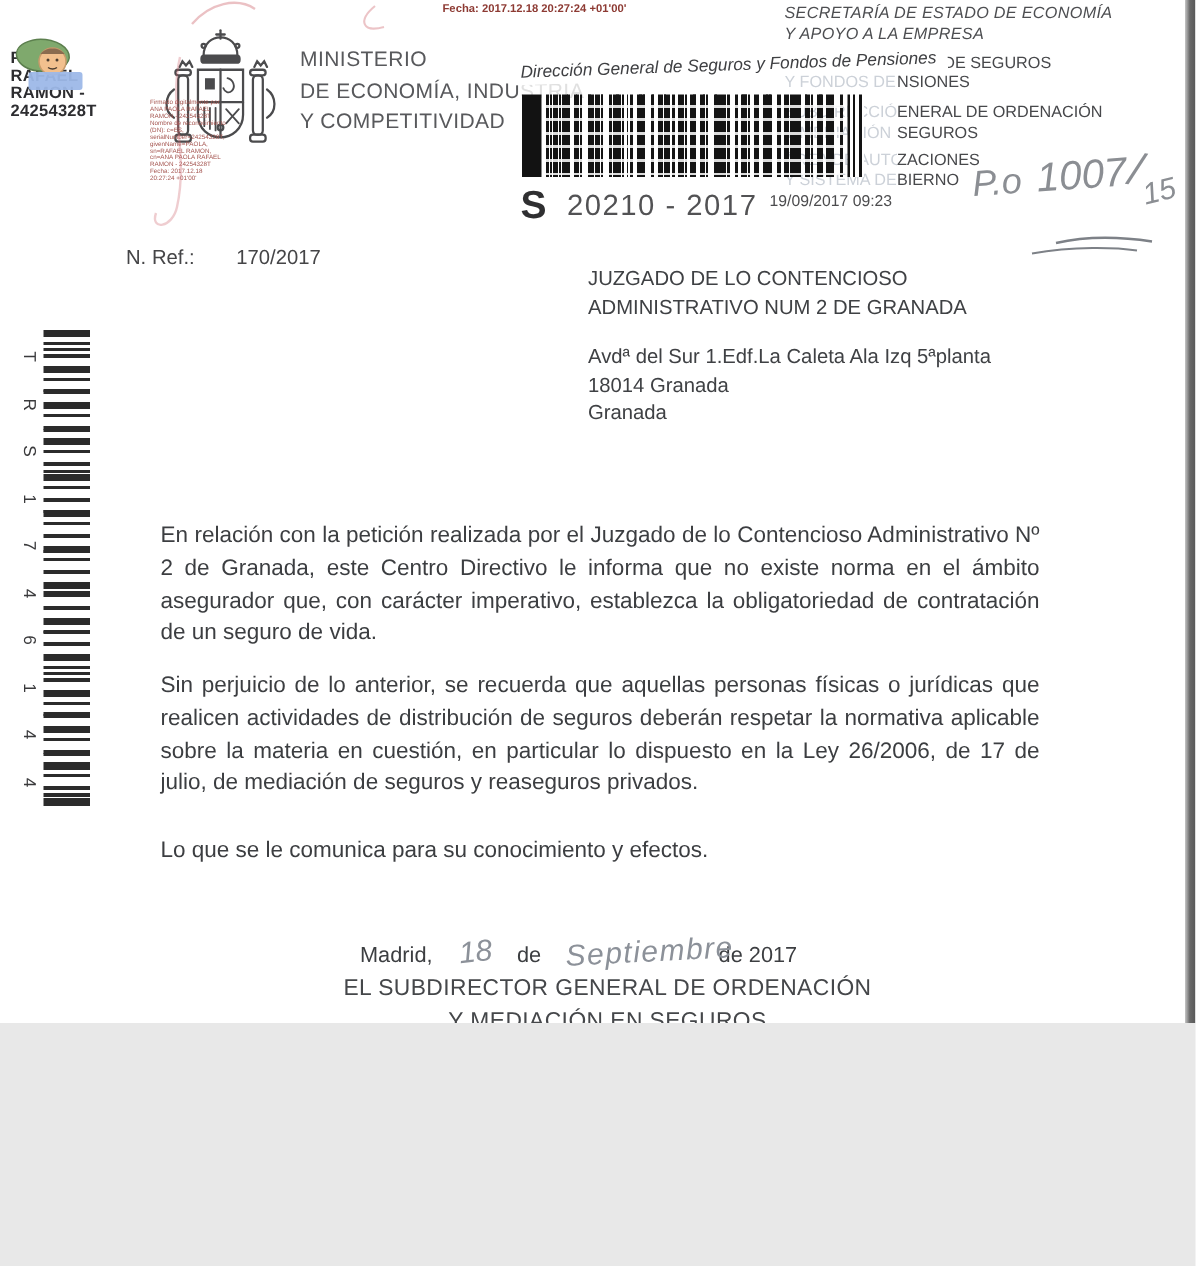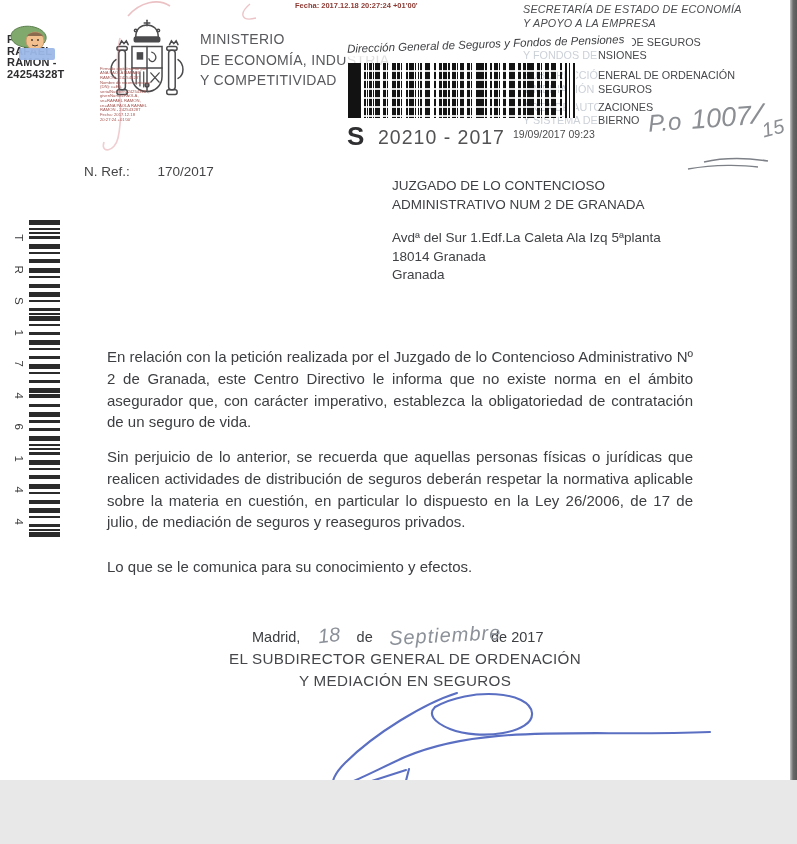--- a/index.html
+++ b/index.html
@@ -1,16 +1,16 @@
 <!DOCTYPE html>
 <html><head>
 <meta charset="utf-8">
 <style>
   html,body{margin:0;padding:0;background:#e8e8e8;}
-  .page{position:relative;width:797px;height:780px;background:#ffffff;overflow:hidden;
+  .page{position:relative;width:797px;height:682px;background:#ffffff;overflow:hidden;
         font-family:"Liberation Sans",sans-serif;color:#3c3e41;}
 
   
   .sig-name{position:absolute;left:7px;top:34px;z-index:1;}
   .sig-name div{font-weight:bold;font-size:11px;line-height:11.5px;color:#2d2d30;letter-spacing:.2px;}
   .sig-avatar{position:absolute;left:4px;top:22px;z-index:2;}
   .sig-micro{position:absolute;left:100px;top:66px;width:130px;transform:scale(.42);
              transform-origin:top left;z-index:1;}
   .sig-micro div{font-size:10px;line-height:11px;color:#a4544f;white-space:nowrap;}
   .fecha-red{position:absolute;left:295px;top:1px;font-size:7.5px;font-weight:bold;color:#8d3a33;z-index:6;}
@@ -71,21 +71,21 @@
     background-image:
       repeating-linear-gradient(180deg, rgba(0,0,0,0) 0 12px, #2b2b2b 12px 14px, rgba(0,0,0,0) 14px 27px),
       repeating-linear-gradient(180deg,#2b2b2b 0 5px,#fff 5px 8px,#2b2b2b 8px 10px,#fff 10px 16px,#2b2b2b 16px 19px,#fff 19px 24px);}
 
   
   .para{position:absolute;left:107px;width:586px;font-size:15px;line-height:21.8px;
         text-align:justify;color:#3c3e41;}
   .p1{top:346px;} .p2{top:446px;} .p3{top:556px;text-align:left;}
 
   
-  .dateline{position:absolute;left:252px;top:624px;display:flex;align-items:baseline;
+  .dateline{position:absolute;left:240px;top:624px;display:flex;align-items:baseline;
             font-size:14.5px;color:#3c3e41;text-align:right;}
   .hw{font-style:italic;color:#8c9199;font-size:20px;}
   .hw.day{margin:0 16px 0 18px;transform:rotate(-6deg);}
   .hw.month{margin:0 -10px 0 16px;transform:rotate(-3deg);letter-spacing:1px;}
   .titles{position:absolute;left:125px;top:648px;width:560px;text-align:center;
           font-size:15.2px;line-height:22px;color:#45474a;letter-spacing:.3px;}
   .signer{position:absolute;left:328px;top:817px;font-size:14.5px;color:#47494c;font-family:Liberation Mono, monospace;}
 
   .signature-svg{position:absolute;left:285px;top:685px;z-index:4;}
   .flourish-svg{position:absolute;left:0;top:0;z-index:5;pointer-events:none;}

